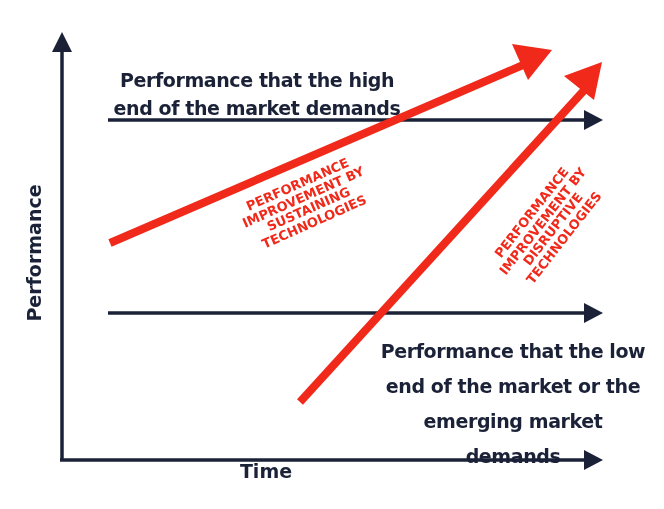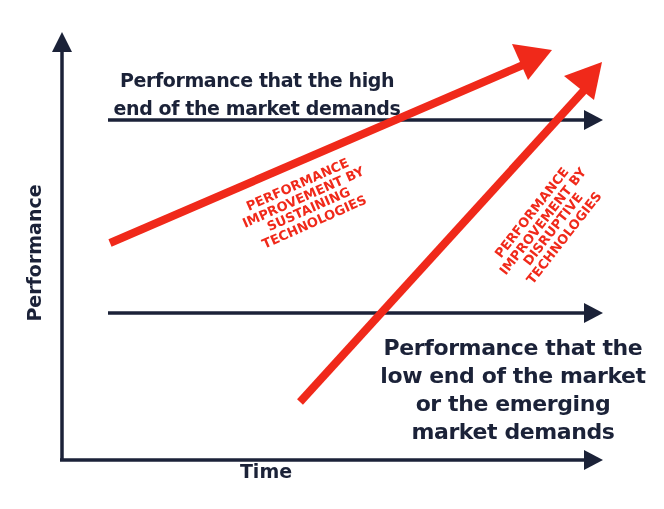--- a/index.html
+++ b/index.html
@@ -1,21 +1,21 @@
 <!DOCTYPE html>
 <html><head>
   <meta charset="utf-8">
   <style>
     html, body { margin: 0; padding: 0; background: #ffffff; }
     body { width: 664px; height: 509px; overflow: hidden; position: relative; font-family: "DejaVu Sans", sans-serif; }
     #canvas { position: absolute; left: 0; top: 0; width: 664px; height: 509px; }
     .txt-dark { position: absolute; color: #1b2238; font-weight: bold; text-align: center; font-family: "DejaVu Sans", sans-serif; }
     .txt-red { position: absolute; color: #f0291a; font-weight: bold; text-align: center; text-transform: uppercase; font-family: "DejaVu Sans", sans-serif; line-height: 1.05; }
     #high-label { left: 112px; top: 26px; width: 290px; font-size: 19px; line-height: 28px; letter-spacing: -0.4px; margin-top: 40px; }
-    #low-label { left: 378px; top: 334px; width: 270px; font-size: 22px; line-height: 28px; letter-spacing: -0.4px; }
+    #low-label { left: 378px; top: 334px; width: 270px; font-size: 19px; line-height: 35px; letter-spacing: -0.4px; }
     #x-label { left: 226px; top: 460px; width: 80px; font-size: 19px; }
     #y-label { left: -36px; top: 242px; width: 140px; font-size: 19px; transform: rotate(-90deg); transform-origin: center center; }
     #sustain-label { left: 206px; top: 176px; width: 200px; font-size: 13px; transform: rotate(-24deg); transform-origin: center center; }
     #disrupt-label { left: 448px; top: 198px; width: 200px; font-size: 13px; transform: rotate(-52deg); transform-origin: center center; }
   </style>
 </head>
 <body>
 
 <svg id="canvas" width="664" height="509" viewBox="0 0 664 509" xmlns="http://www.w3.org/2000/svg">
 

